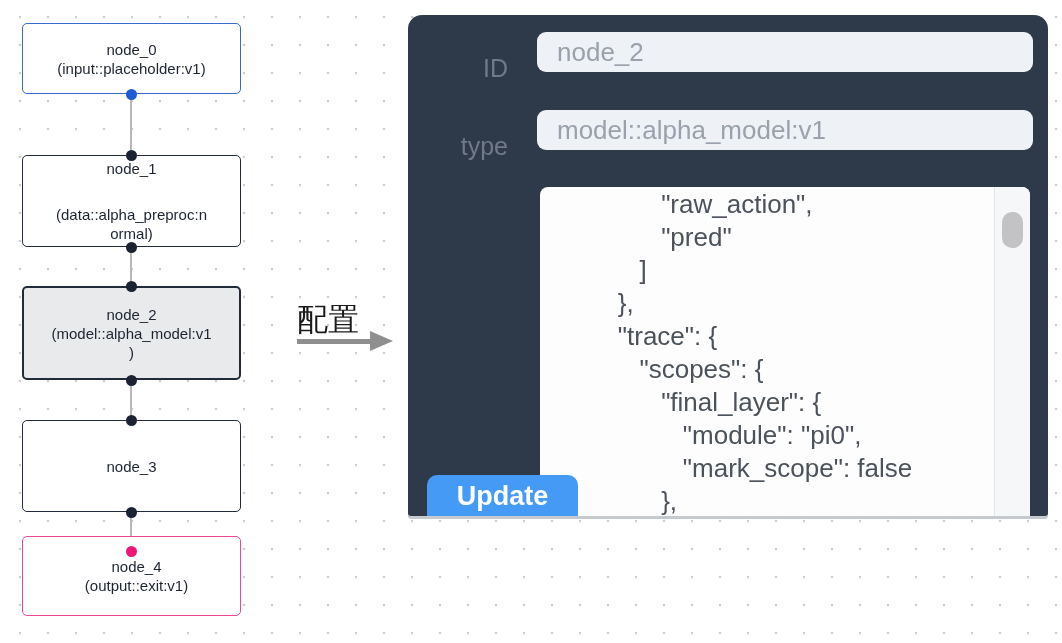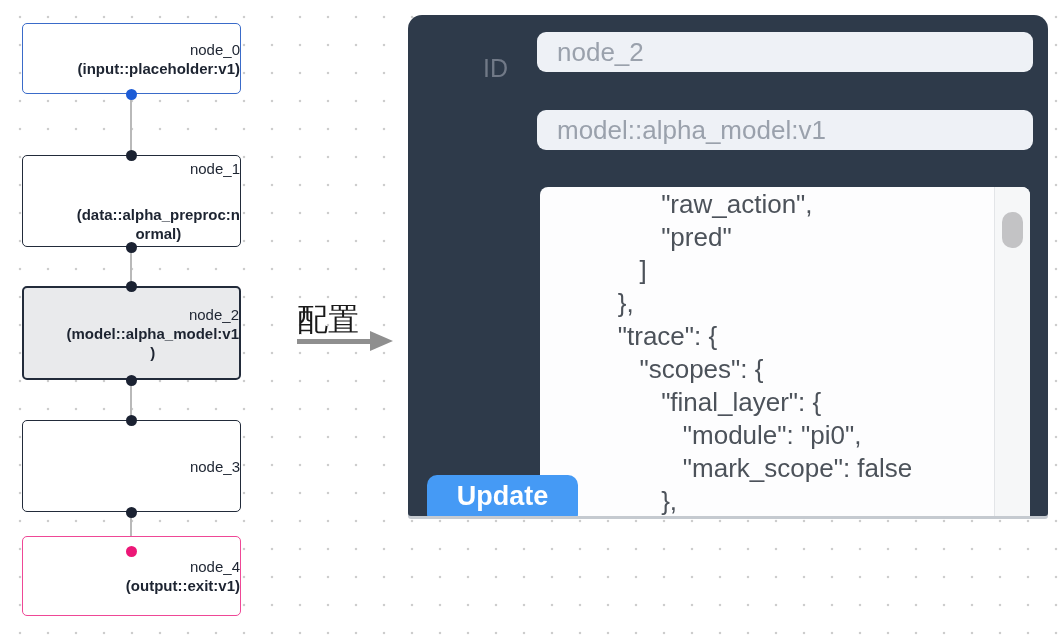--- a/index.html
+++ b/index.html
@@ -7,24 +7,24 @@
     width:1062px;height:643px;position:relative;overflow:hidden;
     background-color:#ffffff;
     background-image:radial-gradient(circle, var(--grid-dot) 1.4px, transparent 1.6px);
     background-size:28px 28px;background-position:6px 3px;
     font-family:"Liberation Sans", sans-serif;
   }
   
   .node{
     position:absolute;left:22px;width:219px;box-sizing:border-box;
     background:var(--node-bg);border:1.5px solid var(--node-border-dark);
-    border-radius:5px;display:flex;flex-direction:column;align-items:flex-end;justify-content:center;
+    border-radius:5px;display:flex;flex-direction:column;align-items:center;justify-content:center;
     text-align:center;color:var(--node-text);font-size:15px;line-height:19px;
   }
-  .node .sub{white-space:pre-line;font-weight:bold;}
+  .node .sub{white-space:pre-line;}
   .n0{top:23px;height:71px;border-color:var(--accent-blue-border);}
   .n1{top:155px;height:92px;gap:27px;}
   .n2{top:286px;height:94px;background:var(--node-selected-bg);border-width:2.5px;}
   .n3{top:420px;height:92px;gap:20px;}
   .n4{top:536px;height:80px;border-color:var(--accent-pink-border);padding-left:10px;}
   .edge{position:absolute;left:130px;width:2px;background:var(--connector);}
   .e0{top:94px;height:61px;} .e1{top:247px;height:39px;}
   .e2{top:380px;height:40px;} .e3{top:512px;height:39px;}
   .port{position:absolute;left:126px;width:11px;height:11px;border-radius:50%;background:var(--port-dark);}
   .p-blue{background:var(--accent-blue-dot);}
@@ -109,20 +109,21 @@
 <div class="port" style="top:506.5px"></div>
 <div class="port p-pink" style="top:545.5px"></div>
 
 <div class="transition-label">配置</div>
 <div class="arrow-shaft"></div>
 <div class="arrow-head"></div>
 
 <div class="panel">
   <div class="f-label lbl-id">ID</div>
   <input class="f-input in-id" value="node_2" style="">
+  <div class="f-label lbl-type">type</div>
   <input class="f-input in-type" value="model::alpha_model:v1" style="">
   <div class="config-box">
     <pre>              "raw_action",
               "pred"
            ]
         },
         "trace": {
            "scopes": {
               "final_layer": {
                  "module": "pi0",

